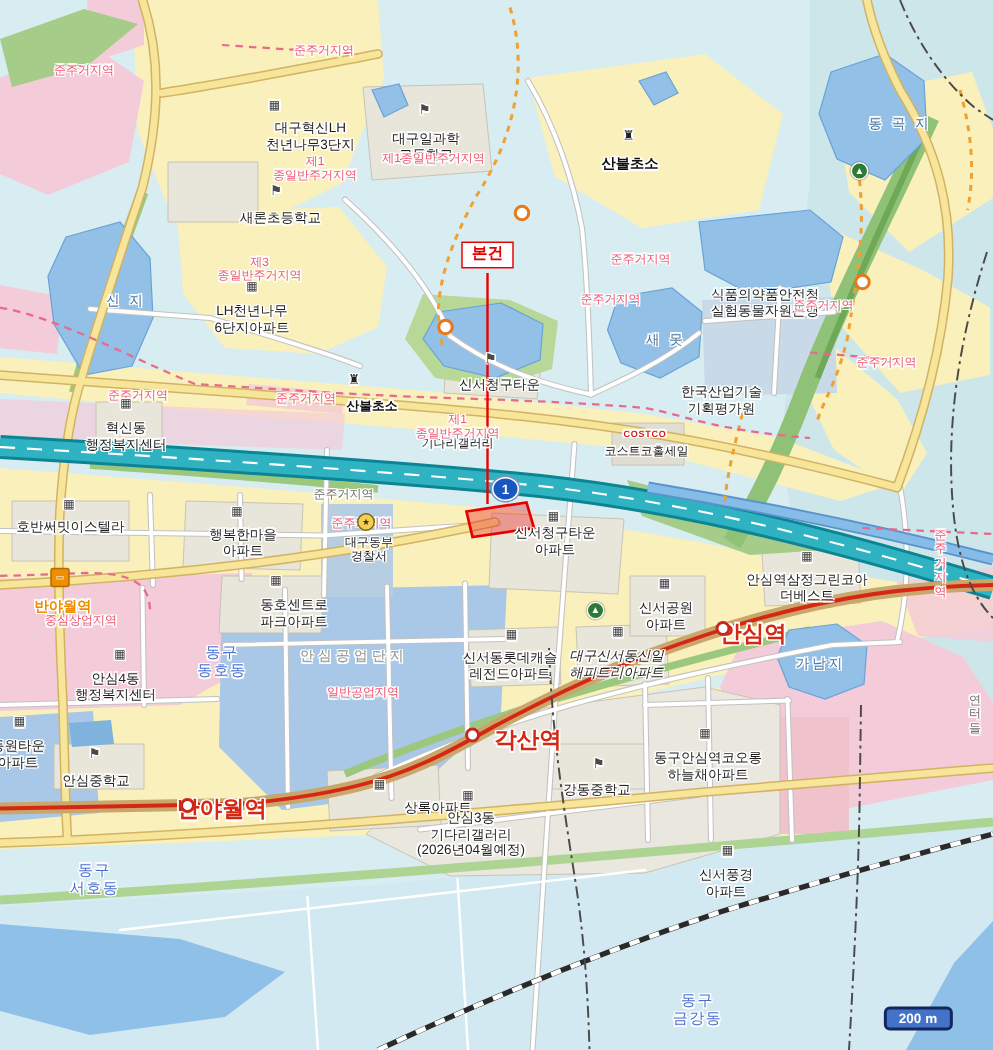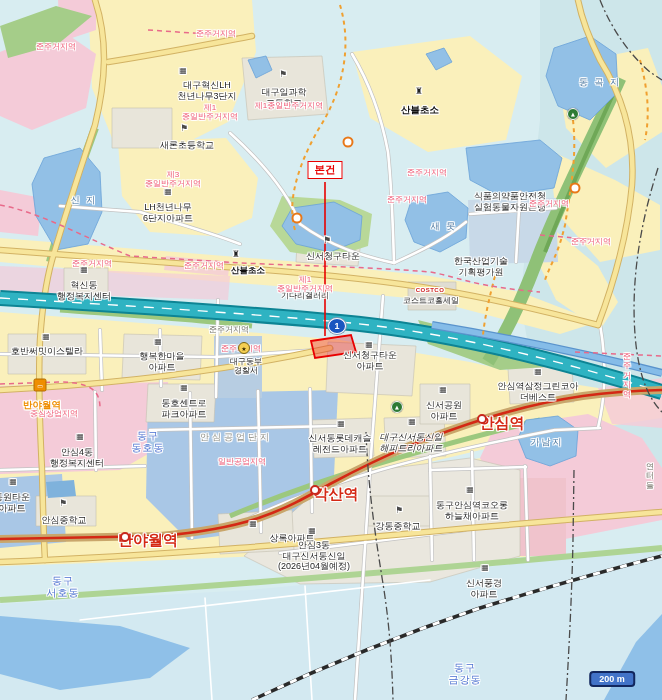--- a/index.html
+++ b/index.html
@@ -280,21 +280,21 @@
 고등학교</div>
       <div class="lbl lbl-place halo" style="left: 187px; top: 140px;">새론초등학교</div>
       <div class="lbl lbl-place halo" style="left: 168px; top: 202px;">LH천년나무
 6단지아파트</div>
       <div class="lbl lbl-place halo" style="left: 333px; top: 251px;">신서청구타운</div>
       <div class="lbl lbl-place halo" style="left: 84px; top: 280px;">혁신동
 행정복지센터</div>
       <div class="lbl lbl-place halo" style="left: 47px; top: 346px;">호반써밋이스텔라</div>
       <div class="lbl lbl-place halo" style="left: 162px; top: 351px;">행복한마을
 아파트</div>
-      <div class="lbl lbl-place halo" style="left: 184px; top: 398px;">동호센트로
+      <div class="lbl lbl-place halo" style="left: 196px; top: 398px;">동호센트로
 파크아파트</div>
       <div class="lbl lbl-place-sm halo" style="left: 246px; top: 357px;">대구동부
 경찰서</div>
       <div class="lbl lbl-place halo" style="left: 370px; top: 350px;">신서청구타운
 아파트</div>
       <div class="lbl lbl-place-sm halo" style="left: 305px; top: 291px;">기다리갤러리</div>
       <div class="lbl lbl-costco halo" style="left: 430px; top: 287px;">COSTCO</div>
       <div class="lbl lbl-place-sm halo" style="left: 431px; top: 296px;">코스트코홀세일</div>
       <div class="lbl lbl-place halo" style="left: 481px; top: 256px;">한국산업기술
 기획평가원</div>
@@ -313,21 +313,21 @@
       <div class="lbl lbl-place halo" style="left: 77px; top: 447px;">안심4동
 행정복지센터</div>
       <div class="lbl lbl-place halo" style="left: 64px; top: 515px;">안심중학교</div>
       <div class="lbl lbl-place halo" style="left: 12px; top: 492px;">동원타운
 아파트</div>
       <div class="lbl lbl-place halo" style="left: 472px; top: 500px;">동구안심역코오롱
 하늘채아파트</div>
       <div class="lbl lbl-place halo" style="left: 484px; top: 578px;">신서풍경
 아파트</div>
       <div class="lbl lbl-place halo" style="left: 314px; top: 540px;">안심3동
-대구신서동신일
+기다리갤러리
 (2026년04월예정)</div>
       <div class="lbl lbl-bold halo" style="left: 420px; top: 104px;">산불초소</div>
       <div class="lbl lbl-bold-sm halo" style="left: 248px; top: 265px;">산불초소</div>
       <div class="lbl lbl-gray halo" style="left: 236px; top: 432px;">안심공업단지</div>
       <div class="lbl lbl-field halo" style="left: 229px; top: 325px;">준주거지역</div>
       <div class="lbl lbl-field halo" style="left: 650px; top: 462px;">연터들</div>
       <div class="lbl lbl-water halo" style="left: 560px; top: 77px; margin-left: 40px;">동 곡 지</div>
       <div class="lbl lbl-water halo" style="left: 84px; top: 195px;">신 지</div>
       <div class="lbl lbl-water halo" style="left: 444px; top: 221px;">새 못</div>
       <div class="lbl lbl-water halo" style="left: 547px; top: 437px;">가남지</div>
@@ -352,21 +352,21 @@
       <div class="lbl lbl-zone halo" style="left: 650px; top: 352px;">준주거지역</div>
       <div class="lbl lbl-zone halo" style="left: 68px; top: 259px;">준주거지역</div>
       <div class="lbl lbl-zone halo" style="left: 180px; top: 261px;">준주거지역</div>
       <div class="lbl lbl-zone halo" style="left: 217px; top: 344px;">준주거지역</div>
       <div class="lbl lbl-zone halo" style="left: 281px; top: 275px;">제1
 종일반주거지역</div>
       <div class="lbl lbl-zone halo" style="left: 218px; top: 457px;">일반공업지역</div>
       <div class="lbl lbl-zone halo" style="left: 30px; top: 409px;">중심상업지역</div>
       <div class="lbl lbl-st-org halo" style="left: 42px; top: 399px;">반야월역</div>
       <div class="lbl lbl-st-red halo" style="left: 148px; top: 531px;">반야월역</div>
-      <div class="lbl lbl-st-red halo" style="left: 336px; top: 485px;">각산역</div>
+      <div class="lbl lbl-st-red halo" style="left: 352px; top: 485px;">각산역</div>
       <div class="lbl lbl-st-red halo" style="left: 502px; top: 414px;">안심역</div>
     </div>
   <div class="layer" id="markers">
       <span class="mk mk-building halo" style="left: 183px; top: 70px;">▦</span>
       <span class="mk mk-building halo" style="left: 168px; top: 191px;">▦</span>
       <span class="mk mk-building halo" style="left: 84px; top: 269px;">▦</span>
       <span class="mk mk-building halo" style="left: 46px; top: 336px;">▦</span>
       <span class="mk mk-building halo" style="left: 158px; top: 341px;">▦</span>
       <span class="mk mk-building halo" style="left: 184px; top: 387px;">▦</span>
       <span class="mk mk-building halo" style="left: 369px; top: 344px;">▦</span>

